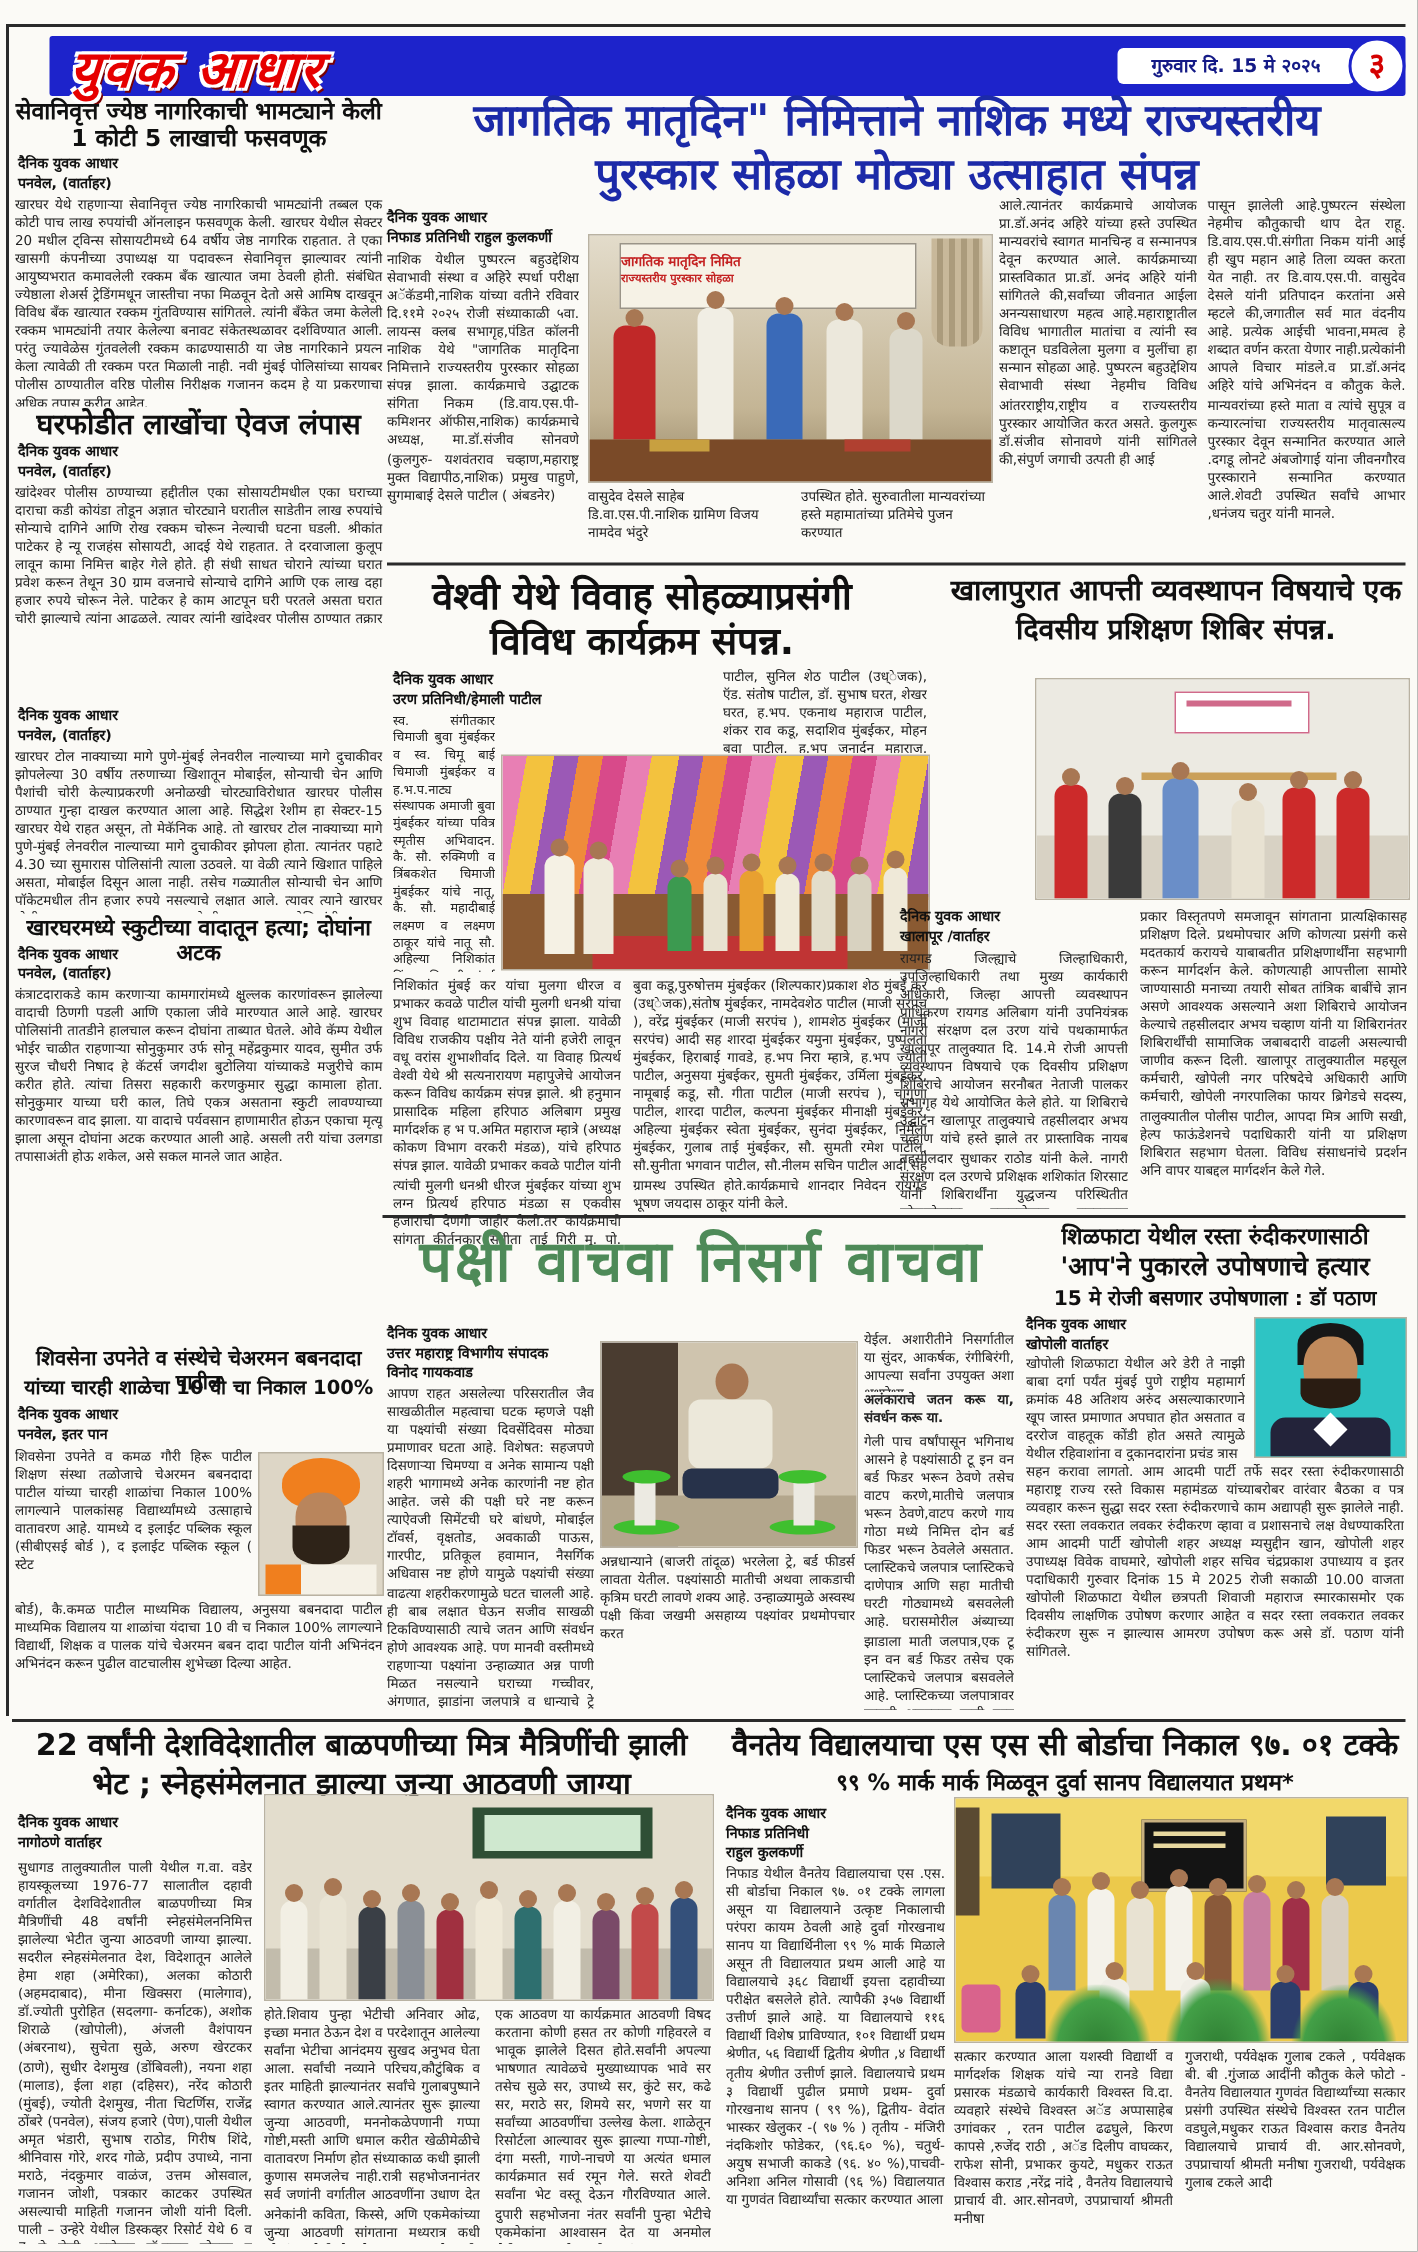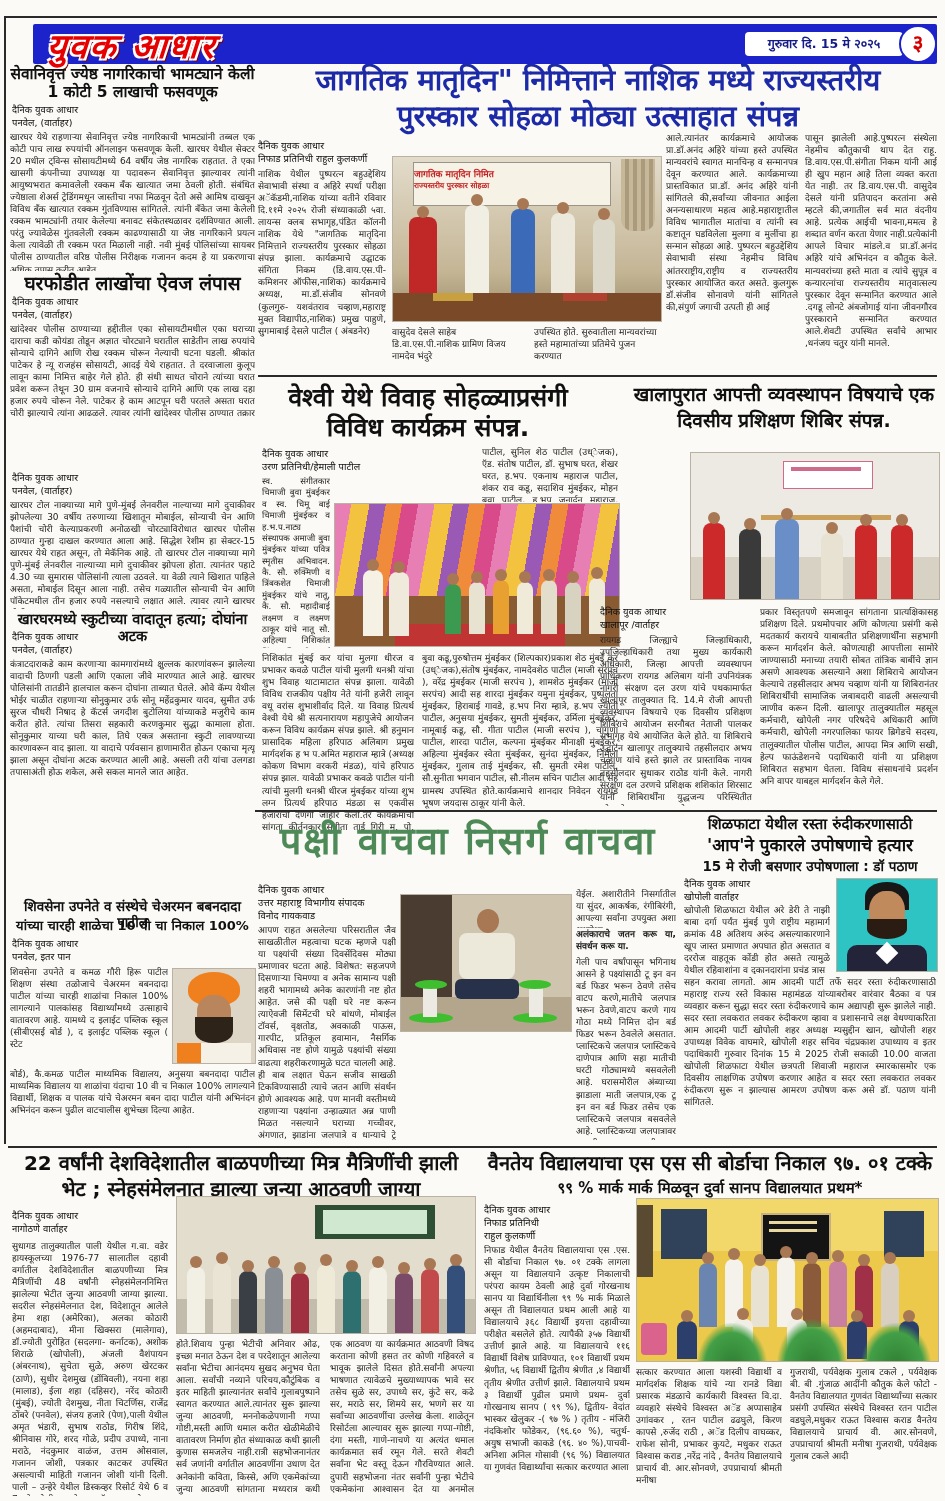--- a/index.html
+++ b/index.html
@@ -1,21 +1,21 @@
 <!DOCTYPE html>
 <html><head>
 <meta charset="utf-8">
 <style>
   html,body{margin:0;padding:0;background:#888;}
   .page{position:relative;width:945px;height:1501px;background:#fbfaf6;overflow:hidden;
         font-family:"DejaVu Sans",sans-serif;color:#1b1b1b;}
   .abs{position:absolute;}
   .hl{font-weight:bold;color:#101010;text-align:center;line-height:1.15;}
   .bt{font-size:9px;line-height:1.34;text-align:justify;color:#222;overflow:hidden;}
-  .by{font-size:9.5px;font-weight:normal;line-height:1.35;color:#111;}
+  .by{font-size:9.5px;font-weight:bold;line-height:1.35;color:#111;}
   .rule{background:#2a2a2a;}
   
   .band{background:#1d23cb;border-radius:2px;}
   .logo{font-size:34px;font-weight:bold;font-style:italic;color:#e60000;letter-spacing:2px;
         text-shadow:-2px -2px 0 #fff,2px -2px 0 #fff,-2px 2px 0 #fff,2px 2px 0 #fff,3px 3px 0 #7a0000;
         transform:skewX(-4deg);}
   .datebox{background:#fff;border-radius:4px;color:#141a86;font-weight:bold;font-size:12.5px;
            text-align:center;line-height:24px;}
   .pgcirc{background:#fff;border-radius:50%;border:2px solid #1d23cb;color:#d40000;font-weight:bold;
           font-size:21px;text-align:center;line-height:33px;}
@@ -182,20 +182,21 @@
     <div class="abs" style="left:76px;top:14px;width:22px;height:24px;background:#a87753;border-radius:50%"></div>
     <div class="abs" style="left:58px;top:38px;width:56px;height:46px;background:#ece8da;border-radius:8px"></div>
     <div class="abs" style="left:54px;top:84px;width:64px;height:20px;background:#27324a;border-radius:6px"></div>
     <div class="abs" style="left:8px;bottom:8px;width:44px;height:10px;background:#3fbf2f;border-radius:50%"></div>
     <div class="abs" style="left:22px;bottom:14px;width:14px;height:32px;background:#eceae2"></div>
     <div class="abs" style="left:14px;bottom:42px;width:32px;height:9px;background:#3fbf2f;border-radius:50%"></div>
     <div class="abs" style="right:14px;bottom:8px;width:44px;height:10px;background:#3fbf2f;border-radius:50%"></div>
     <div class="abs" style="right:28px;bottom:14px;width:14px;height:32px;background:#eceae2"></div>
     <div class="abs" style="right:20px;bottom:42px;width:32px;height:9px;background:#3fbf2f;border-radius:50%"></div>
   </div>
+  <div class="abs bt" style="left:400px;top:1036px;width:170px;height:104px">अन्नधान्याने (बाजरी तांदूळ) भरलेला ट्रे, बर्ड फीडर्स लावता येतील. पक्ष्यांसाठी मातीची अथवा लाकडाची कृत्रिम घरटी लावणे शक्य आहे. उन्हाळ्यामुळे अस्वस्थ पक्षी किंवा जखमी असहाय्य पक्ष्यांवर प्रथमोपचार करत</div>
 
   <div class="abs bt" style="left:576px;top:888px;width:100px;height:40px">येईल. अशारीतीने निसर्गातील या सुंदर, आकर्षक, रंगीबिरंगी, आपल्या सर्वांना उपयुक्त अशा क्षुधारेध्य</div>
   <div class="abs bt" style="left:576px;top:928px;width:100px;height:28px;font-weight:bold">अलंकाराचे जतन करू या, संवर्धन करू या.</div>
   <div class="abs bt" style="left:576px;top:956px;width:100px;height:184px">गेली पाच वर्षांपासून भगिनाथ आसने हे पक्ष्यांसाठी टू इन वन बर्ड फिडर भरून ठेवणे तसेच वाटप करणे,मातीचे जलपात्र भरून ठेवणे,वाटप करणे गाय गोठा मध्ये निमित्त दोन बर्ड फिडर भरून ठेवलेले असतात. प्लास्टिकचे जलपात्र प्लास्टिकचे दाणेपात्र आणि सहा मातीची घरटी गोठ्यामध्ये बसवलेली आहे. घरासमोरील अंब्याच्या झाडाला माती जलपात्र,एक टू इन वन बर्ड फिडर तसेच एक प्लास्टिकचे जलपात्र बसवलेले आहे. प्लास्टिकच्या जलपात्रावर सावली असल्यास पाणी गरम होत नाही आणि पक्षी पाणी पितात असे आसने सांगतात. आपणही आपल्या परीने हे अभियान आपल्या गावी राबवावे अशी नम्र अपेक्षा. 'मिळून सारे जण, करुया द्विजगण रक्षण'</div>
 
   <div class="abs hl" style="left:682px;top:816px;width:256px;font-size:15px">शिळफाटा येथील रस्ता रुंदीकरणासाठी</div>
   <div class="abs hl" style="left:682px;top:836px;width:256px;font-size:17px">'आप'ने पुकारले उपोषणाचे हत्यार</div>
   <div class="abs hl" style="left:682px;top:859px;width:256px;font-size:13.5px">15 मे रोजी बसणार उपोषणाला : डॉ पठाण</div>
   <div class="abs by" style="left:684px;top:878px;width:140px">
     <div>दैनिक युवक आधार</div>

